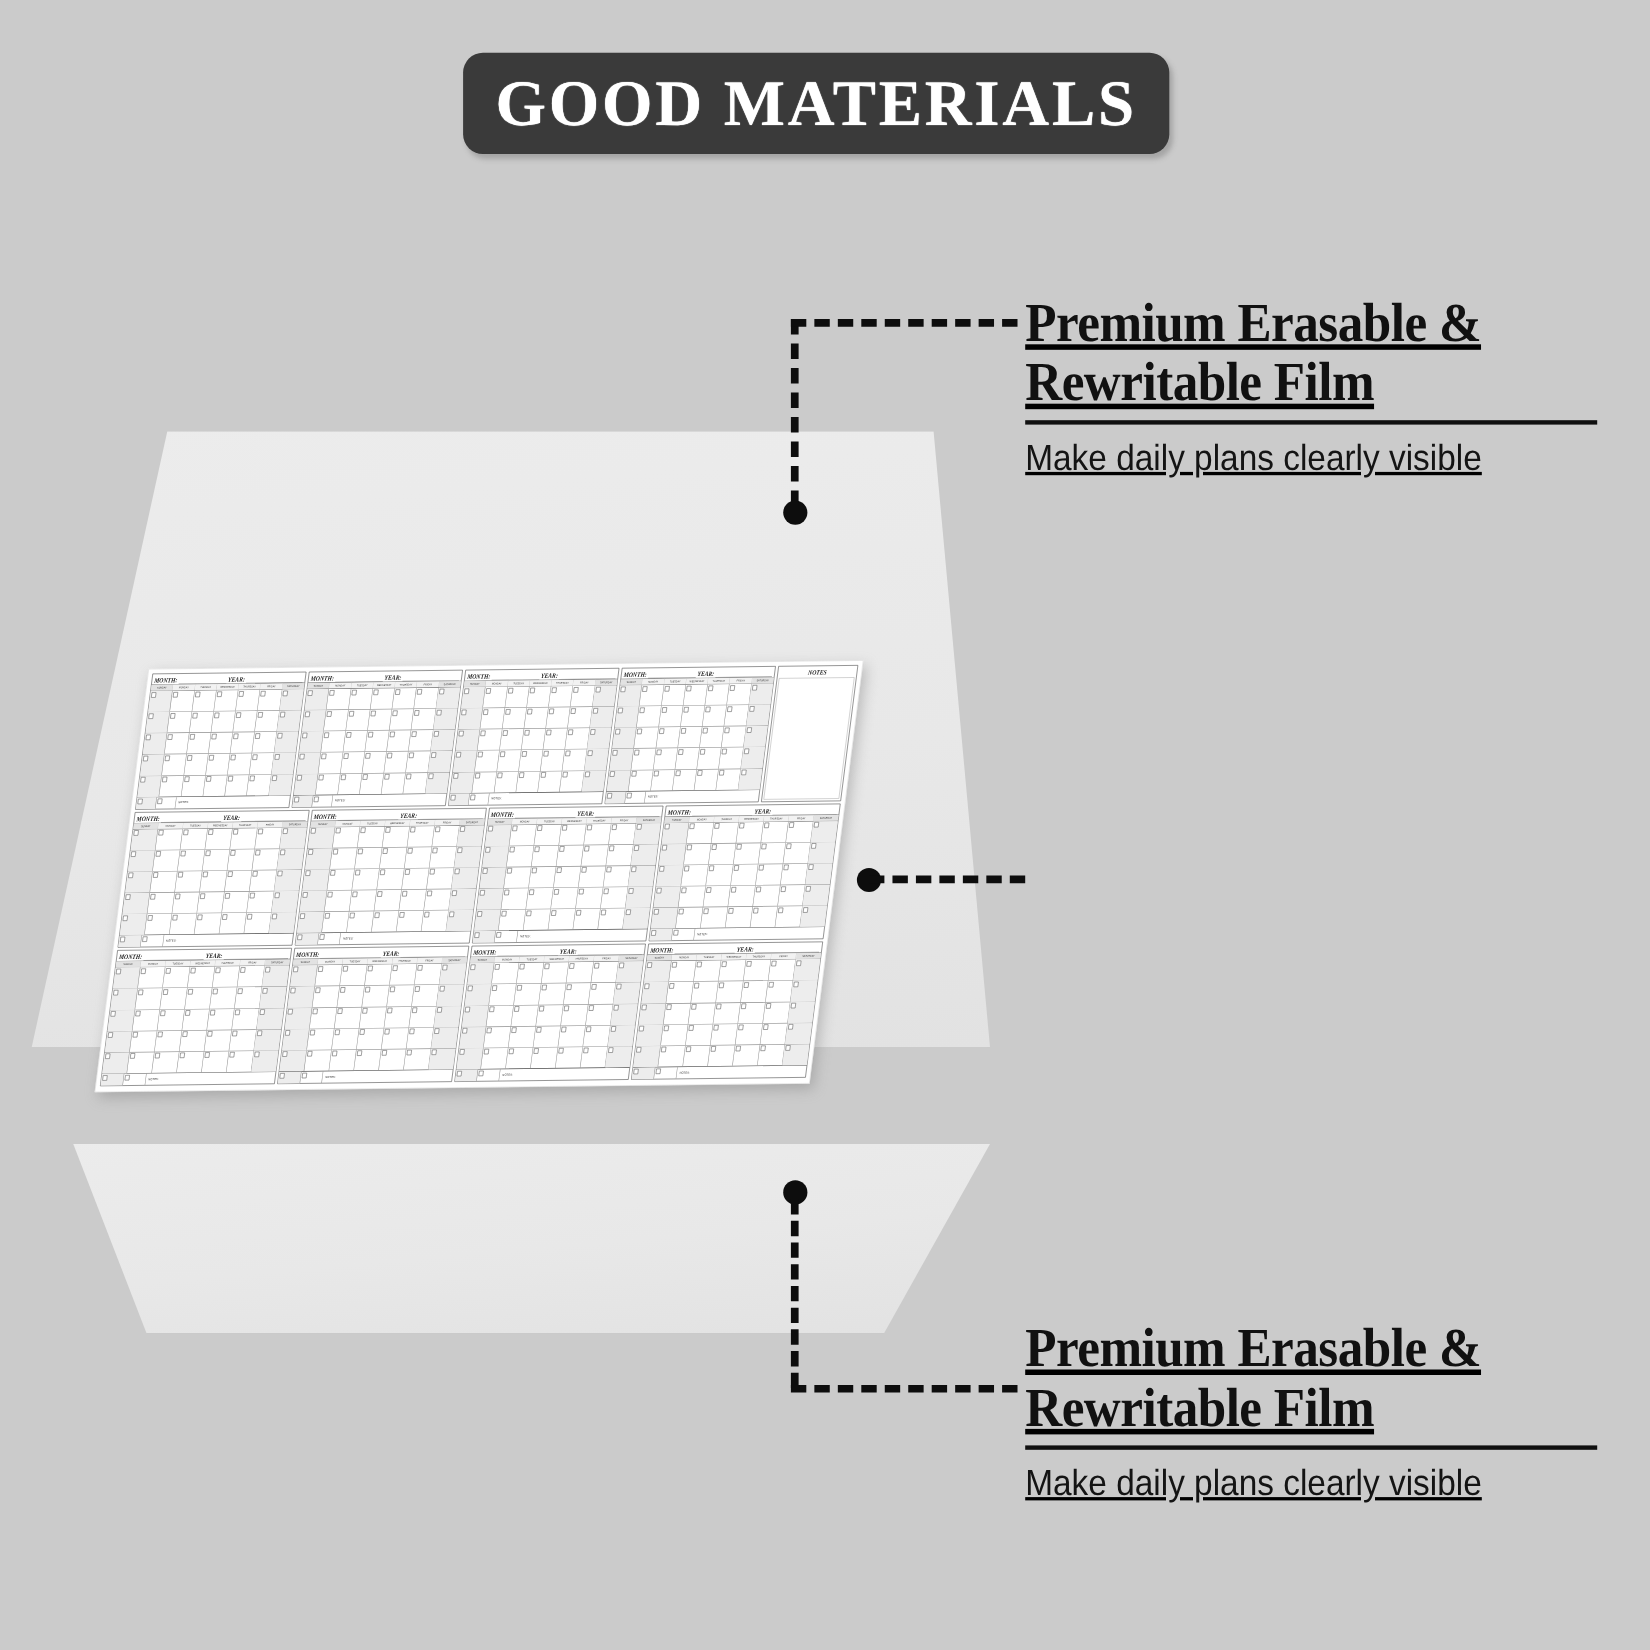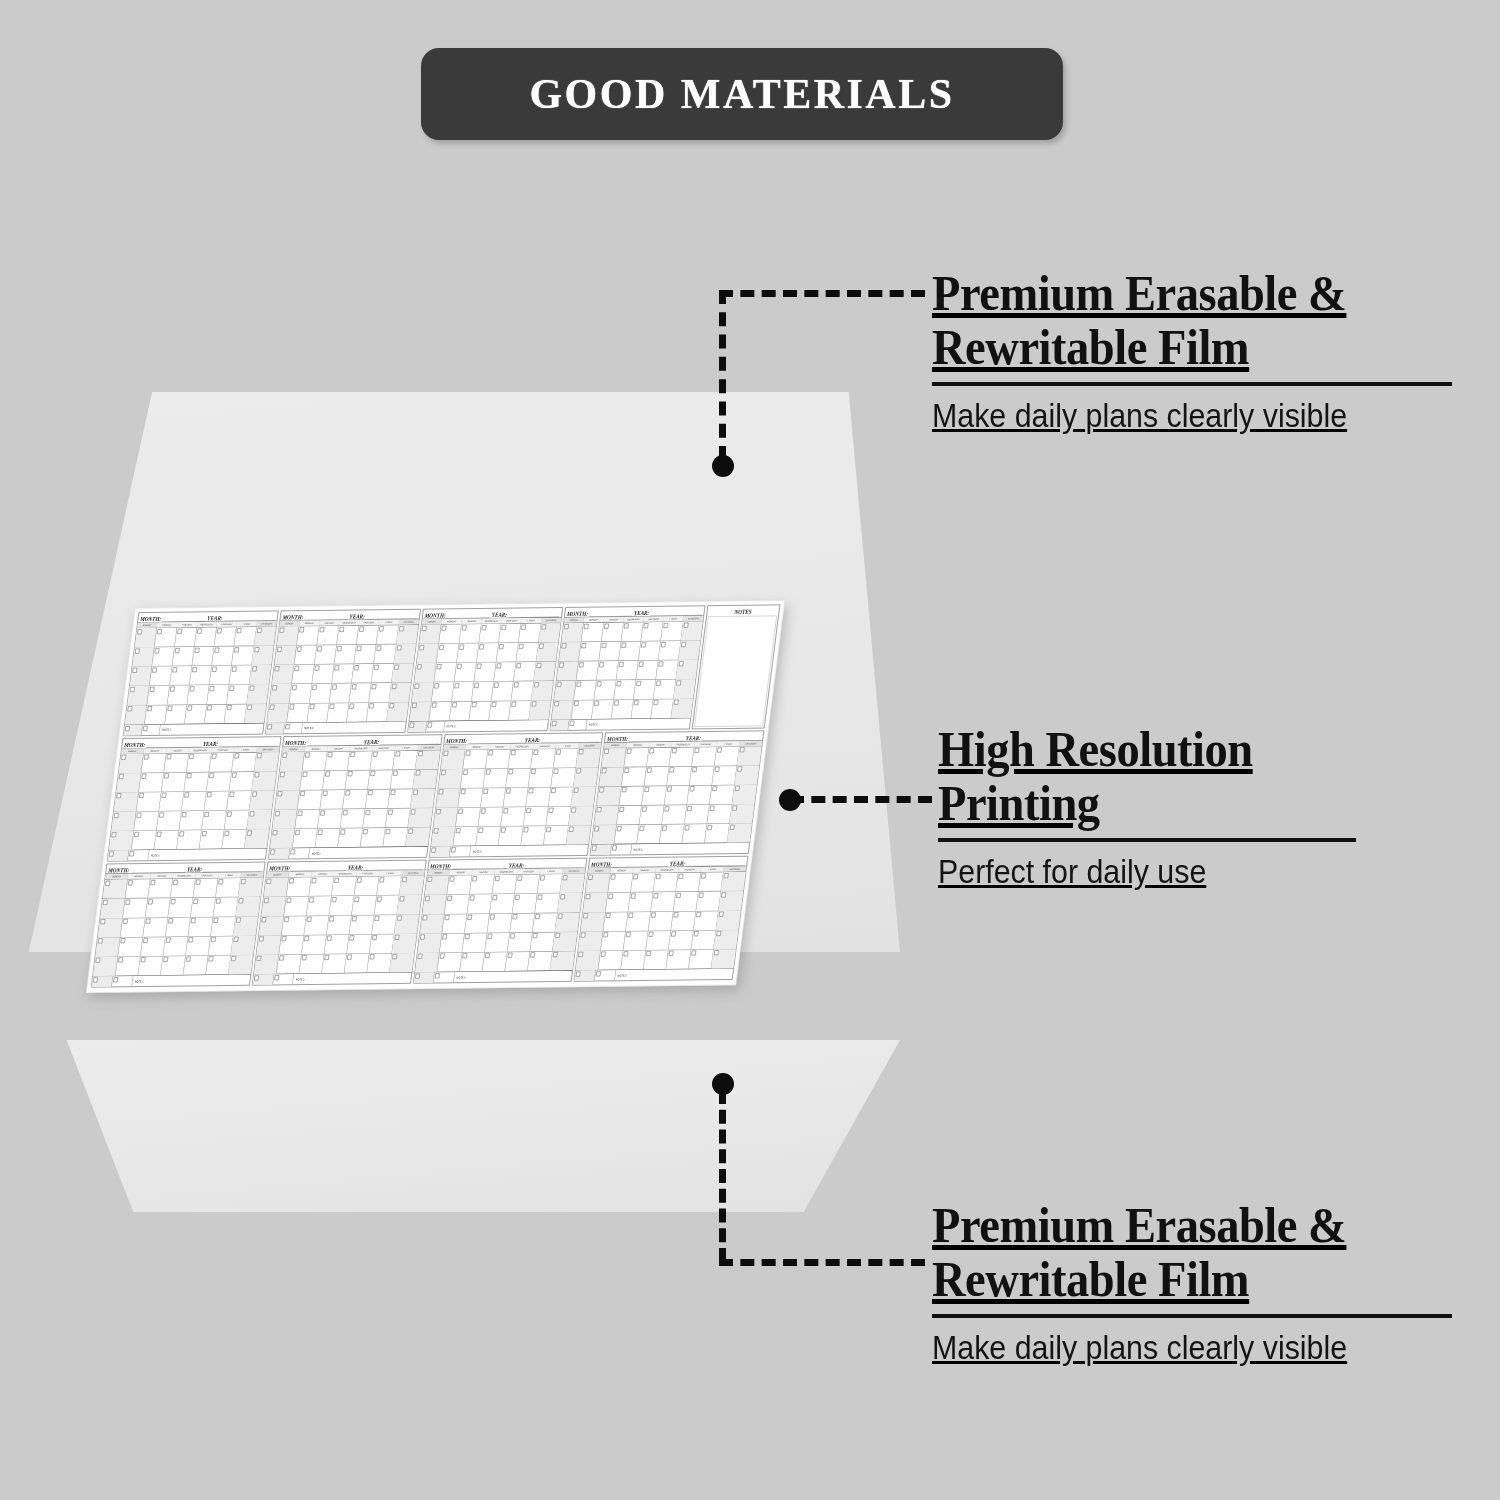--- a/index.html
+++ b/index.html
@@ -32,21 +32,21 @@
     border-radius: 18px;
     display: flex;
     align-items: center;
     justify-content: center;
     box-shadow: 3px 4px 5px rgba(120,120,120,0.45);
   }
   .title-text {
     color: #ffffff;
     font-family: "Liberation Serif", serif;
     font-weight: bold;
-    font-size: 42px;
+    font-size: 59px;
     letter-spacing: 2.5px;
     white-space: nowrap;
     text-shadow: 0 0 1px #fff;
   }
 
   
   .film {
     position: absolute;
     background: linear-gradient(175deg, #ececec 0%, #e8e8e8 55%, #e2e2e2 100%);
   }
@@ -1185,26 +1185,20 @@
     <div class="dash-h" style="left:719px; top:1259px; width:206px;"></div>
   </div>
 
   <div class="callout callout-1">
     <div class="co-title">Premium Erasable &amp;
 Rewritable Film</div>
     <div class="co-rule"></div>
     <div class="co-sub">Make daily plans clearly visible</div>
   </div>
 
-  <div class="callout callout-2">
-    <div class="co-title">High Resolution
-Printing</div>
-    <div class="co-rule"></div>
-    <div class="co-sub">Perfect for daily use</div>
-  </div>
 
   <div class="callout callout-3">
     <div class="co-title">Premium Erasable &amp;
 Rewritable Film</div>
     <div class="co-rule"></div>
     <div class="co-sub">Make daily plans clearly visible</div>
   </div>
 
 </div>
 

